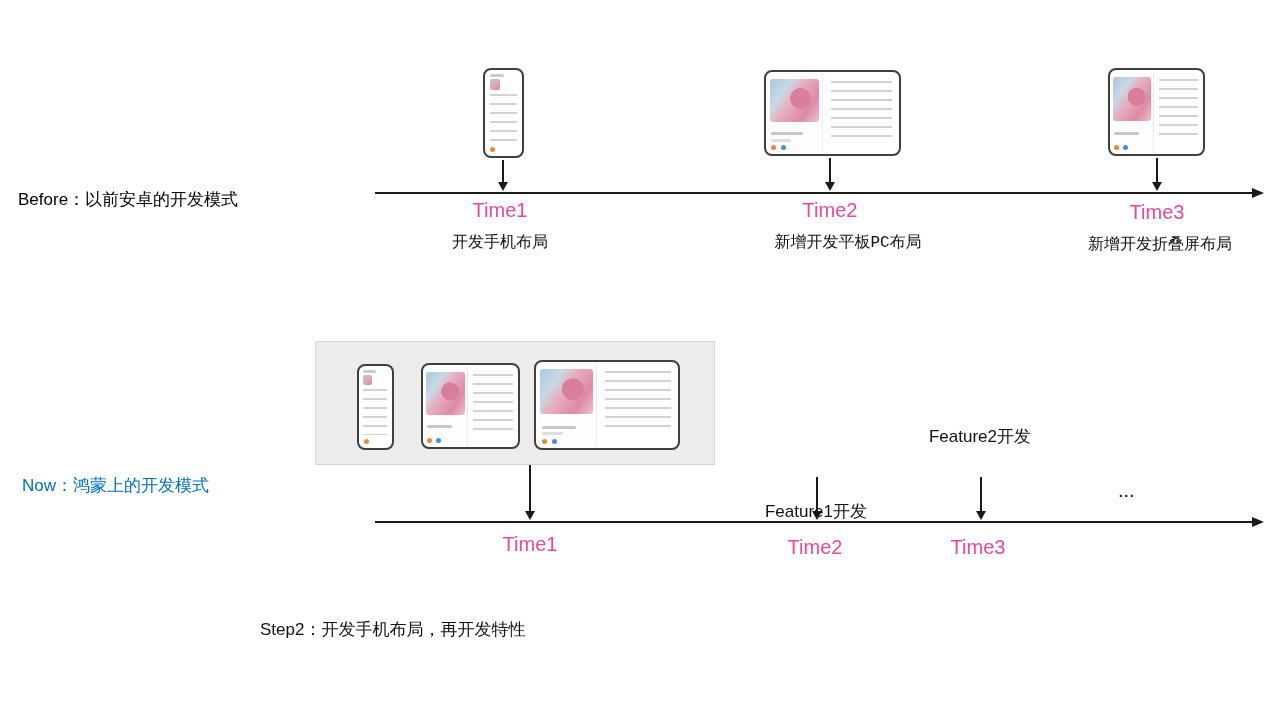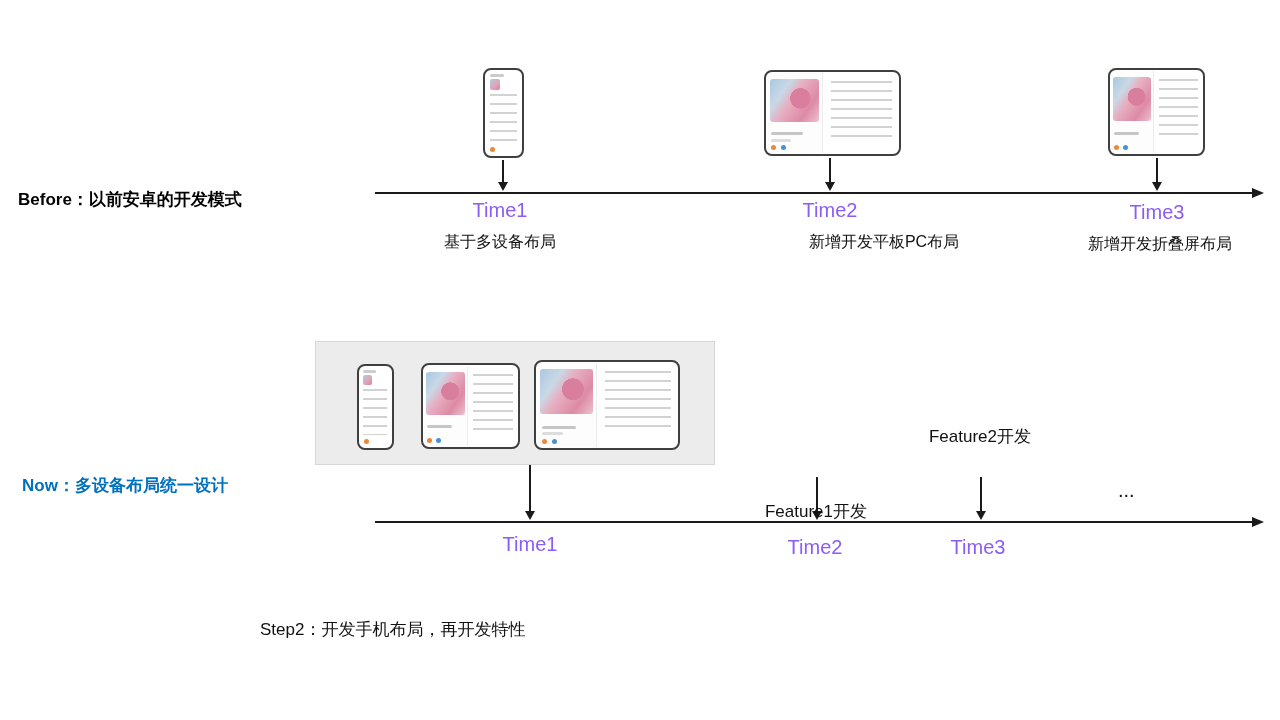--- a/index.html
+++ b/index.html
@@ -1,30 +1,30 @@
 <!DOCTYPE html>
 <html><head>
 <meta charset="utf-8">
 <style>
   html,body{margin:0;padding:0;background:#ffffff;}
   #canvas{position:relative;width:1280px;height:720px;background:#ffffff;overflow:hidden;
     font-family:"Liberation Sans","DejaVu Sans",sans-serif;color:#111;}
-  .section-label{position:absolute;font-size:17px;font-weight:bold;white-space:nowrap;color:#000;text-align:center;}
+  .section-label{position:absolute;font-size:17px;font-weight:normal;white-space:nowrap;color:#000;text-align:center;}
   .section-label.now{color:#0070C0;}
 
   
   .timeline{position:absolute;height:2px;background:#1a1a1a;}
   .timeline .head{position:absolute;right:-11px;top:50%;transform:translateY(-50%);
     width:0;height:0;border-left:12px solid #1a1a1a;border-top:5px solid transparent;border-bottom:5px solid transparent;}
   .varrow{position:absolute;width:2px;background:#1a1a1a;}
   .varrow .head{position:absolute;left:50%;bottom:-8px;transform:translateX(-50%);
     width:0;height:0;border-top:9px solid #1a1a1a;border-left:5px solid transparent;border-right:5px solid transparent;}
 
   
-  .time-label{position:absolute;font-size:20px;color:#8b5cf6;transform:translateX(-50%);white-space:nowrap;}
+  .time-label{position:absolute;font-size:20px;color:#ec4899;transform:translateX(-50%);white-space:nowrap;}
   .desc-label{position:absolute;font-size:16px;color:#111;transform:translateX(-50%);white-space:nowrap;}
   .feature-label{position:absolute;font-size:17px;color:#111;transform:translateX(-50%);white-space:nowrap;}
   .ellipsis{position:absolute;font-size:20px;color:#111;white-space:nowrap;}
   .step-line{position:absolute;font-size:17px;color:#111;white-space:nowrap;}
 
   
   .panel{position:absolute;background:#ececec;border:1px solid #d6d6d6;box-sizing:border-box;}
 
   
   .device{position:absolute;background:#fff;border:2px solid #3f3f3f;box-sizing:border-box;}
@@ -108,25 +108,25 @@
     </div>
 
   <div class="timeline" style="left:375px;top:192px;width:878px;">
       <span class="head"></span>
     </div>
 
   <div class="time-label" style="left:500px;top:199px;">Time1</div>
   <div class="time-label" style="left:830px;top:199px;">Time2</div>
   <div class="time-label" style="left:1157px;top:201px;">Time3</div>
 
-  <div class="desc-label" style="left:500px;top:232px;">基于多设备布局</div>
-  <div class="desc-label" style="left:884px;top:232px;">新增开发平板PC布局</div>
+  <div class="desc-label" style="left:500px;top:232px;">开发手机布局</div>
+  <div class="desc-label" style="left:848px;top:232px;font-family:Liberation Mono, monospace;">新增开发平板PC布局</div>
   <div class="desc-label" style="left:1160px;top:234px;">新增开发折叠屏布局</div>
 
-  <div class="section-label now" style="left:22px;top:474px;">Now：多设备布局统一设计</div>
+  <div class="section-label now" style="left:22px;top:474px;">Now：鸿蒙上的开发模式</div>
 
   <div class="panel" style="left:315px;top:341px;width:400px;height:124px;"></div>
 
   <div class="device phone" style="left:357px;top:364px;width:37px;height:86px;">
     <div class="screen">
       <div class="phone-titlebar"></div>
       <div class="phone-thumb"></div>
       <div class="phone-lines"></div>
       <div class="dot orange" style="left:12%;bottom:4%;"></div>
     </div>

